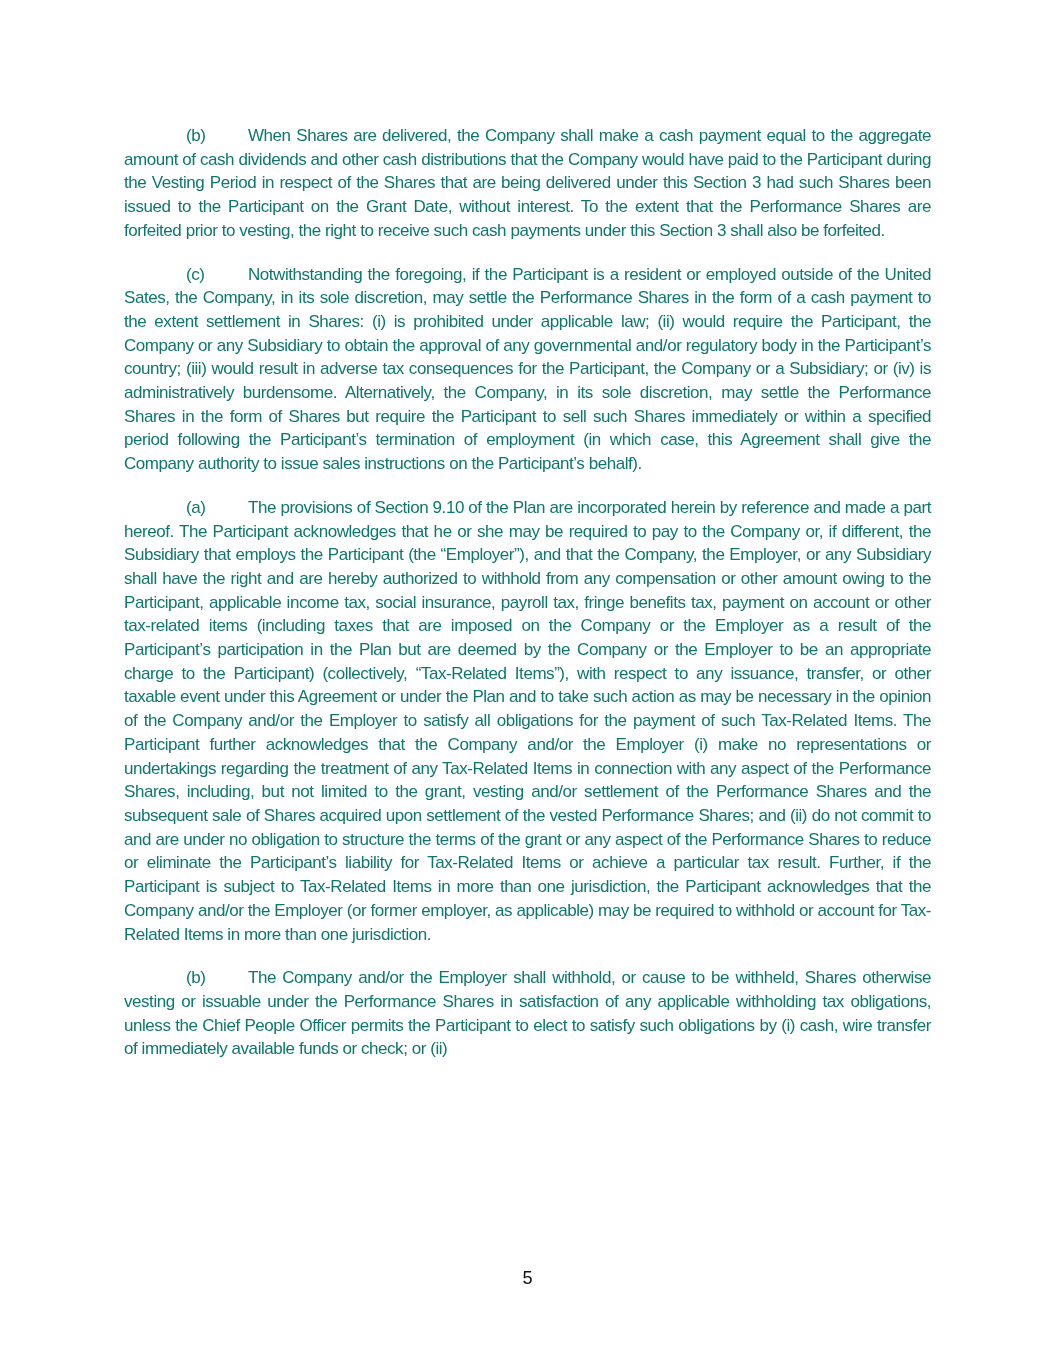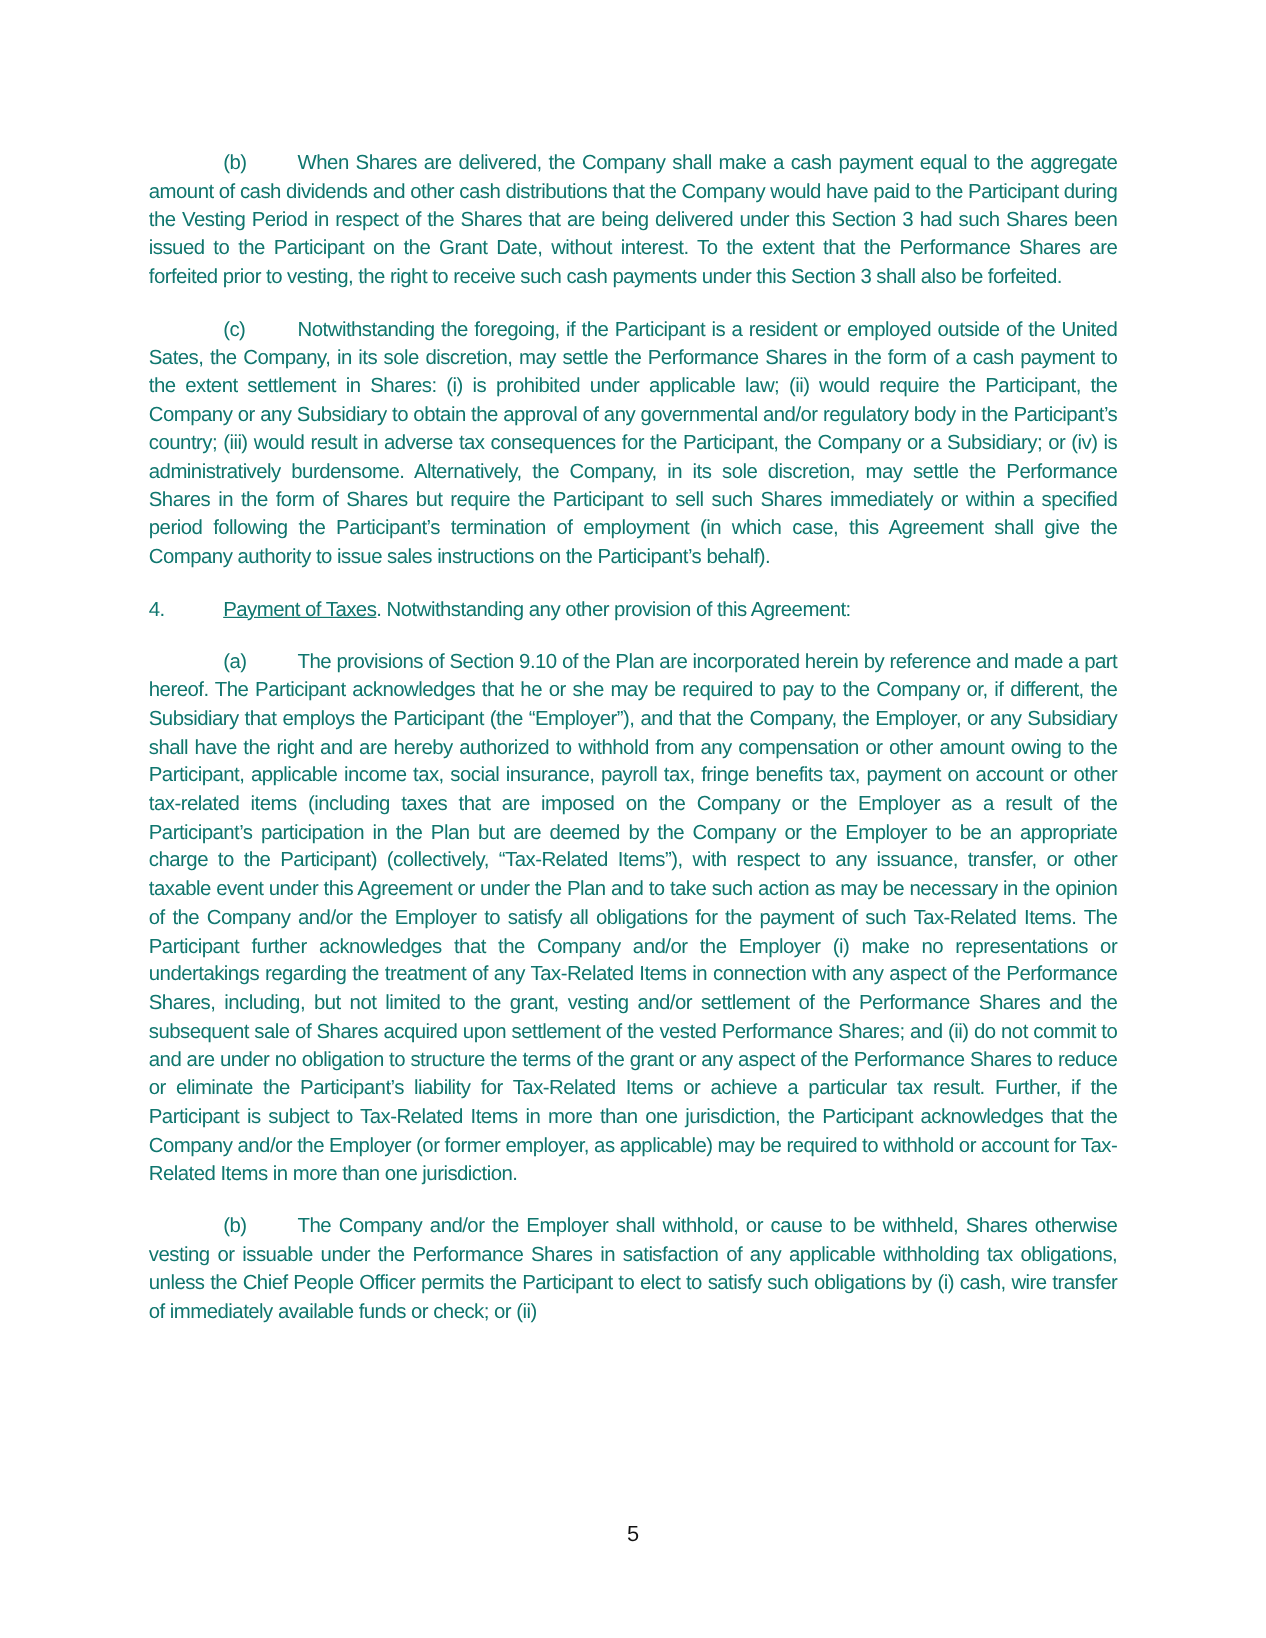--- a/index.html
+++ b/index.html
@@ -27,23 +27,20 @@
 <div class="page">
 
   <p class="para">
     <span class="indent"></span><span class="label">(b)</span><span>When Shares are delivered, the Company shall make a cash payment equal to the aggregate amount of cash dividends and other cash distributions that the Company would have paid to the Participant during the Vesting Period in respect of the Shares that are being delivered under this Section 3 had such Shares been issued to the Participant on the Grant Date, without interest.  To the extent that the Performance Shares are forfeited prior to vesting, the right to receive such cash payments under this Section 3 shall also be forfeited.</span>
   </p>
 
   <p class="para">
     <span class="indent"></span><span class="label">(c)</span><span>Notwithstanding the foregoing, if the Participant is a resident or employed outside of the United Sates, the Company, in its sole discretion, may settle the Performance Shares in the form of a cash payment to the extent settlement in Shares: (i) is prohibited under applicable law; (ii) would require the Participant, the Company or any Subsidiary to obtain the approval of any governmental and/or regulatory body in the Participant’s country; (iii) would result in adverse tax consequences for the Participant, the Company or a Subsidiary; or (iv) is administratively burdensome. Alternatively, the Company, in its sole discretion, may settle the Performance Shares in the form of Shares but require the Participant to sell such Shares immediately or within a specified period following the Participant’s termination of employment (in which case, this Agreement shall give the Company authority to issue sales instructions on the Participant’s behalf).</span>
   </p>
 
-  <p class="heading">
-    <span class="num">4.</span><span class="u">Payment of Taxes</span><span>.  Notwithstanding any other provision of this Agreement:</span>
-  </p>
 
   <p class="para">
     <span class="indent"></span><span class="label">(a)</span><span>The provisions of Section 9.10 of the Plan are incorporated herein by reference and made a part hereof.  The Participant acknowledges that he or she may be required to pay to the Company or, if different, the Subsidiary that employs the Participant (the “Employer”), and that the Company, the Employer, or any Subsidiary shall have the right and are hereby authorized to withhold from any compensation or other amount owing to the Participant, applicable income tax, social insurance, payroll tax, fringe benefits tax, payment on account or other tax-related items (including taxes that are imposed on the Company or the Employer as a result of the Participant’s participation in the Plan but are deemed by the Company or the Employer to be an appropriate charge to the Participant) (collectively, “Tax-Related Items”), with respect to any issuance, transfer, or other taxable event under this Agreement or under the Plan and to take such action as may be necessary in the opinion of the Company and/or the Employer to satisfy all obligations for the payment of such Tax-Related Items. The Participant further acknowledges that the Company and/or the Employer (i) make no representations or undertakings regarding the treatment of any Tax-Related Items in connection with any aspect of the Performance Shares, including, but not limited to the grant, vesting and/or settlement of the Performance Shares and the subsequent sale of Shares acquired upon settlement of the vested Performance Shares; and (ii) do not commit to and are under no obligation to structure the terms of the grant or any aspect of the Performance Shares to reduce or eliminate the Participant’s liability for Tax-Related Items or achieve a particular tax result. Further, if the Participant is subject to Tax-Related Items in more than one jurisdiction, the Participant acknowledges that the Company and/or the Employer (or former employer, as applicable) may be required to withhold or account for Tax-Related Items in more than one jurisdiction.</span>
   </p>
 
   <p class="para">
     <span class="indent"></span><span class="label">(b)</span><span>The Company and/or the Employer shall withhold, or cause to be withheld, Shares otherwise vesting or issuable under the Performance Shares in satisfaction of any applicable withholding tax obligations, unless the Chief People Officer permits the Participant to elect to satisfy such obligations by (i) cash, wire transfer of immediately available funds or check; or (ii)</span>
   </p>
 
 </div>

